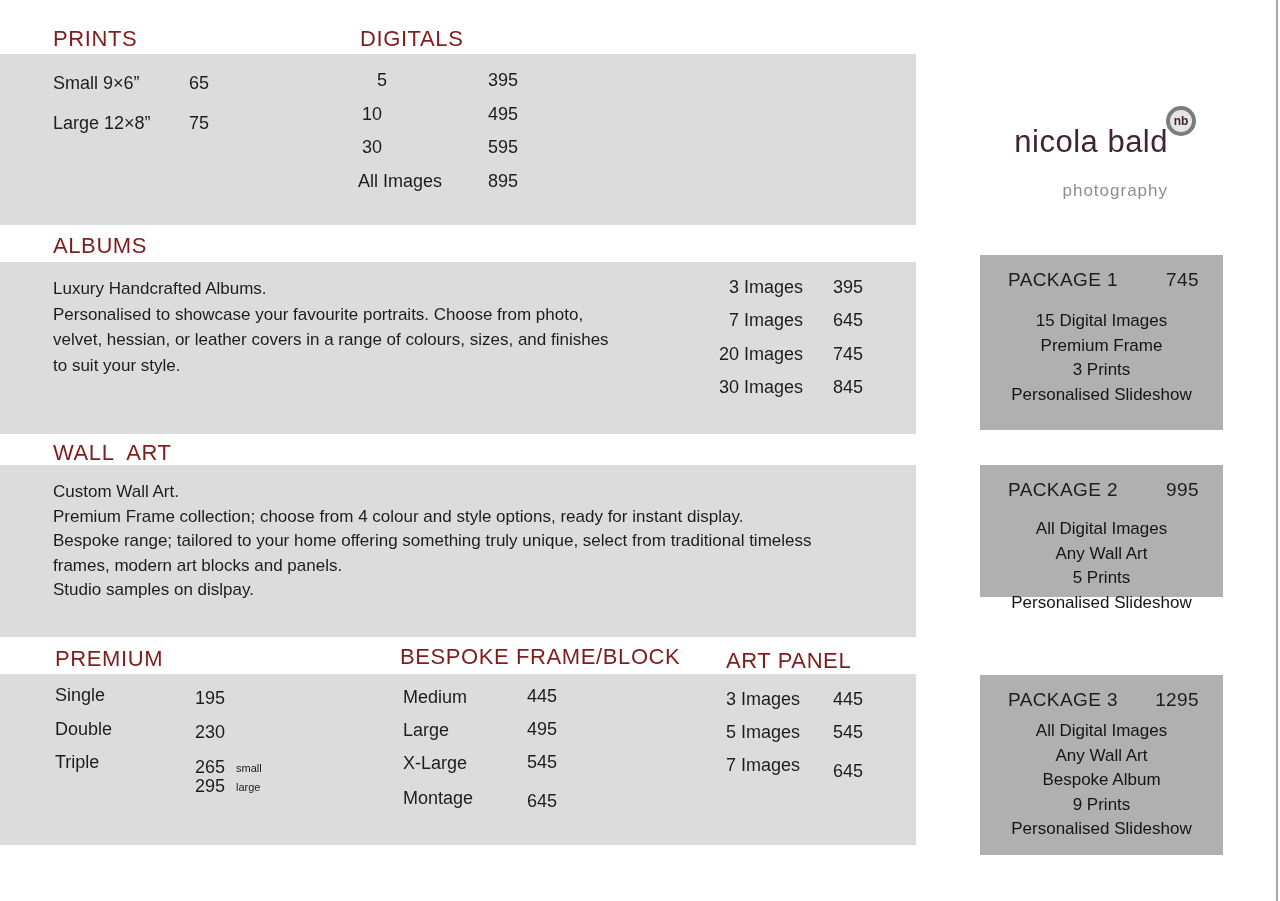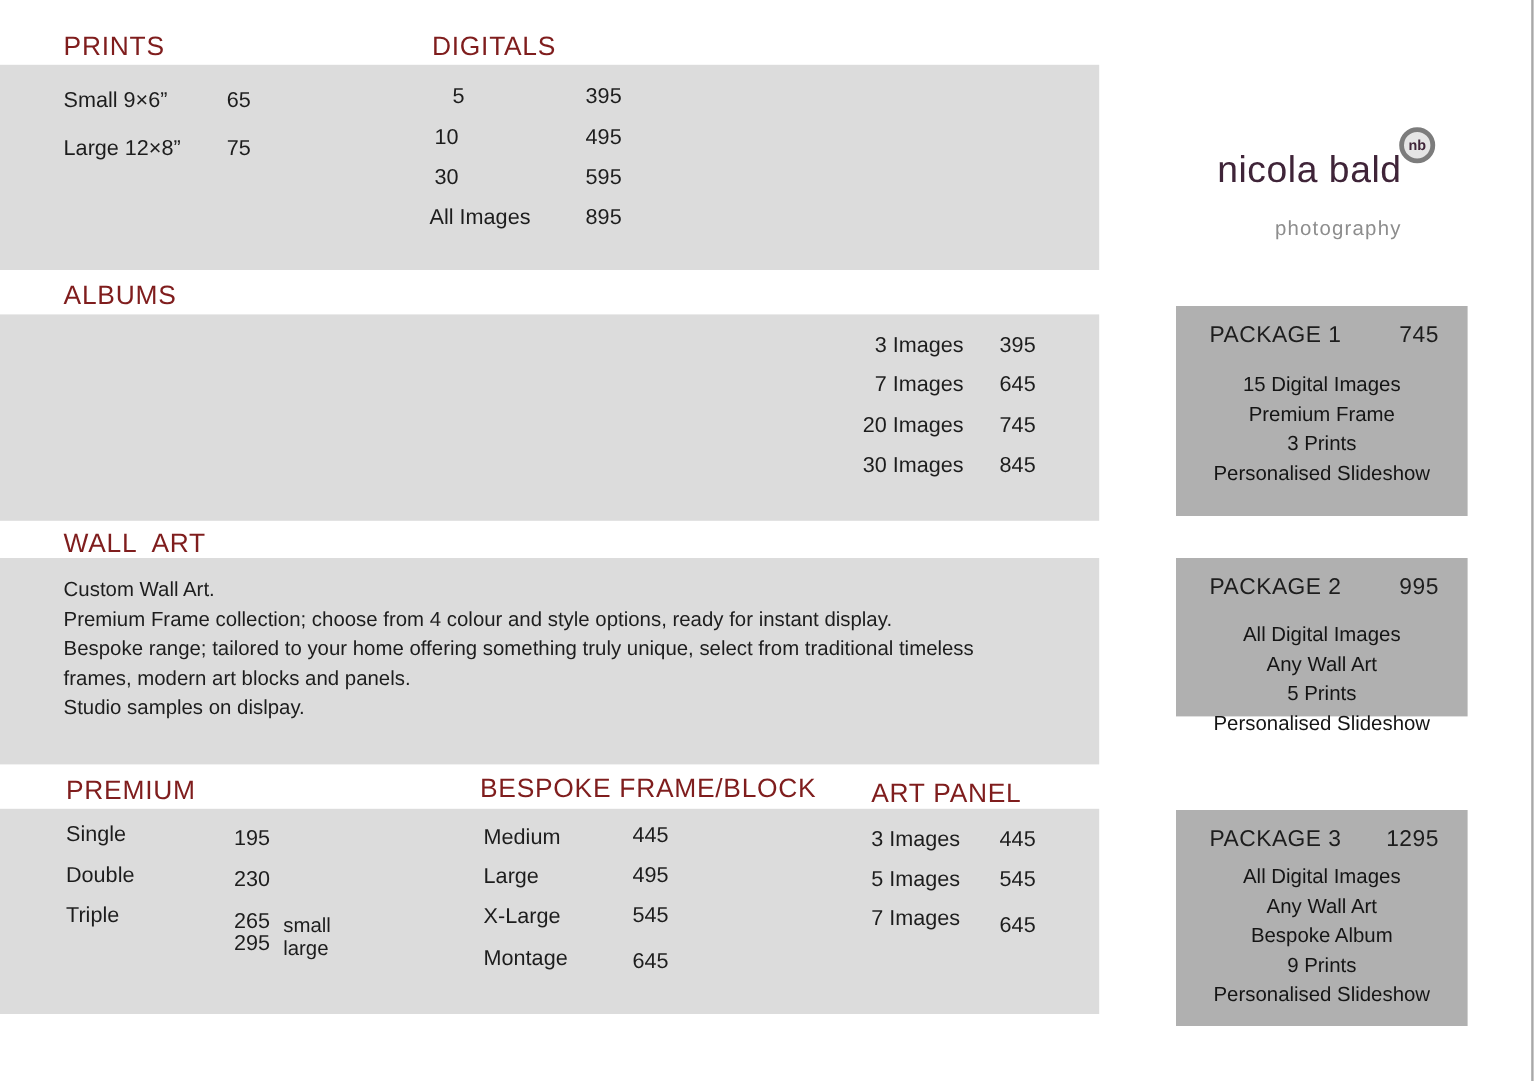--- a/index.html
+++ b/index.html
@@ -10,21 +10,21 @@
   }
   .panel{position:absolute;left:0;width:916px;background:#dcdcdc;}
   .heading{
     position:absolute;font-size:22px;font-weight:500;letter-spacing:.6px;
     color:#7f1d1d;white-space:nowrap;
   }
   .cell{
     position:absolute;font-size:18px;font-weight:400;color:#1d1d1d;white-space:nowrap;
   }
   .cell.right{text-align:right;}
-  .note{position:absolute;font-size:17px;color:#1d1d1d;white-space:nowrap;}
+  .note{position:absolute;font-size:11px;color:#1d1d1d;white-space:nowrap;}
   .desc{
     position:absolute;font-size:17px;color:#1d1d1d;white-space:pre;
   }
   .package{
     position:absolute;left:980px;width:243px;background:#b0b0b0;
   }
   .pkg-head{
     display:flex;justify-content:space-between;align-items:baseline;
     padding:14px 24px 0 28px;font-size:19px;letter-spacing:.4px;
   }
@@ -72,20 +72,24 @@
 
   <span class="cell" style="left:377px;top:70px">5</span>
   <span class="cell" style="left:488px;top:70px">395</span>
   <span class="cell" style="left:362px;top:104px">10</span>
   <span class="cell" style="left:488px;top:104px">495</span>
   <span class="cell" style="left:362px;top:137px">30</span>
   <span class="cell" style="left:488px;top:137px">595</span>
   <span class="cell" style="left:358px;top:171px">All Images</span>
   <span class="cell" style="left:488px;top:171px">895</span>
 
+  <div class="desc" style="left:53px;top:276px;line-height:25.5px">Luxury Handcrafted Albums.
+Personalised to showcase your favourite portraits. Choose from photo,
+velvet, hessian, or leather covers in a range of colours, sizes, and finishes
+to suit your style.</div>
 
   <span class="cell right" style="left:703px;top:277px;width:100px">3 Images</span>
   <span class="cell" style="left:833px;top:277px">395</span>
   <span class="cell right" style="left:703px;top:310px;width:100px">7 Images</span>
   <span class="cell" style="left:833px;top:310px">645</span>
   <span class="cell right" style="left:703px;top:344px;width:100px">20 Images</span>
   <span class="cell" style="left:833px;top:344px">745</span>
   <span class="cell right" style="left:703px;top:377px;width:100px">30 Images</span>
   <span class="cell" style="left:833px;top:377px">845</span>
 

